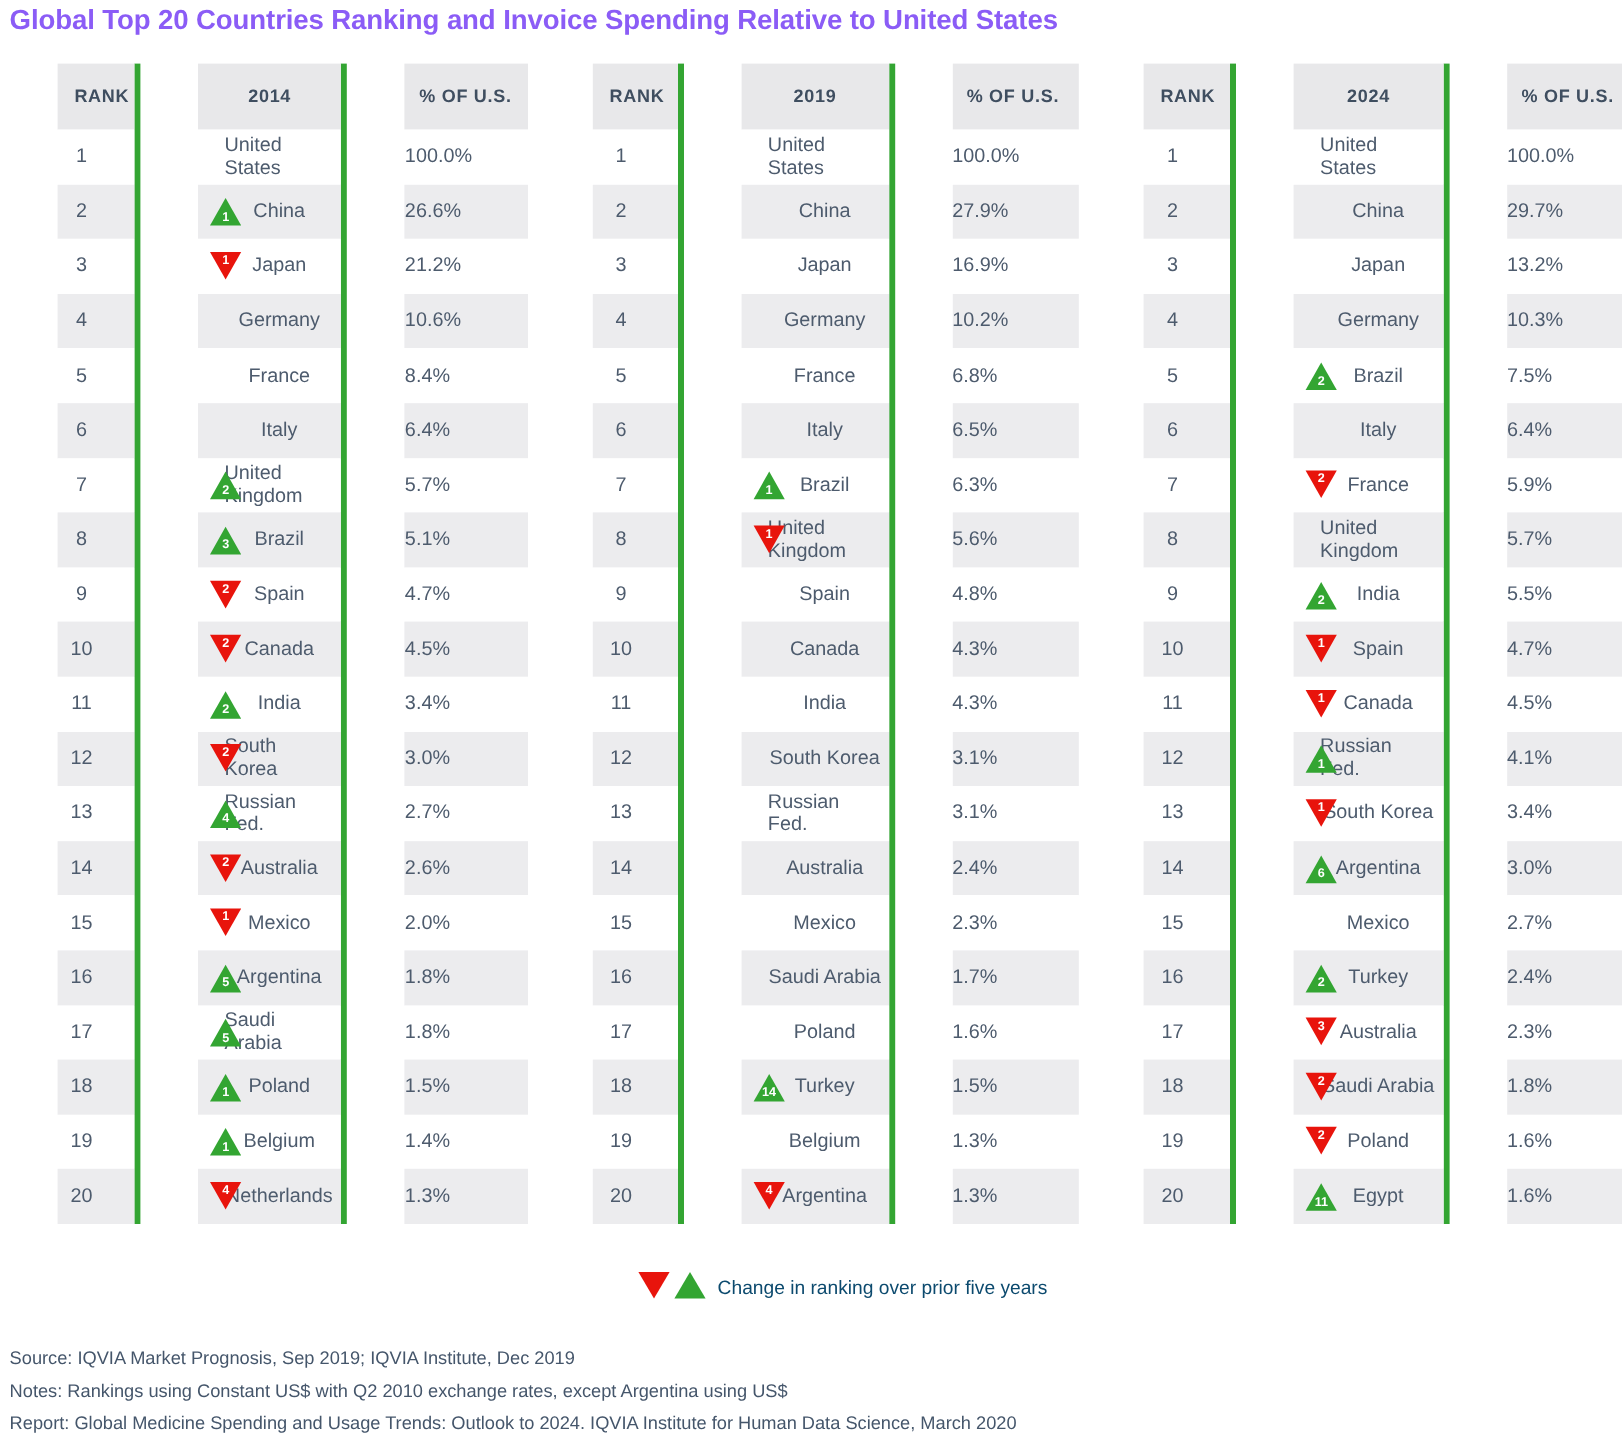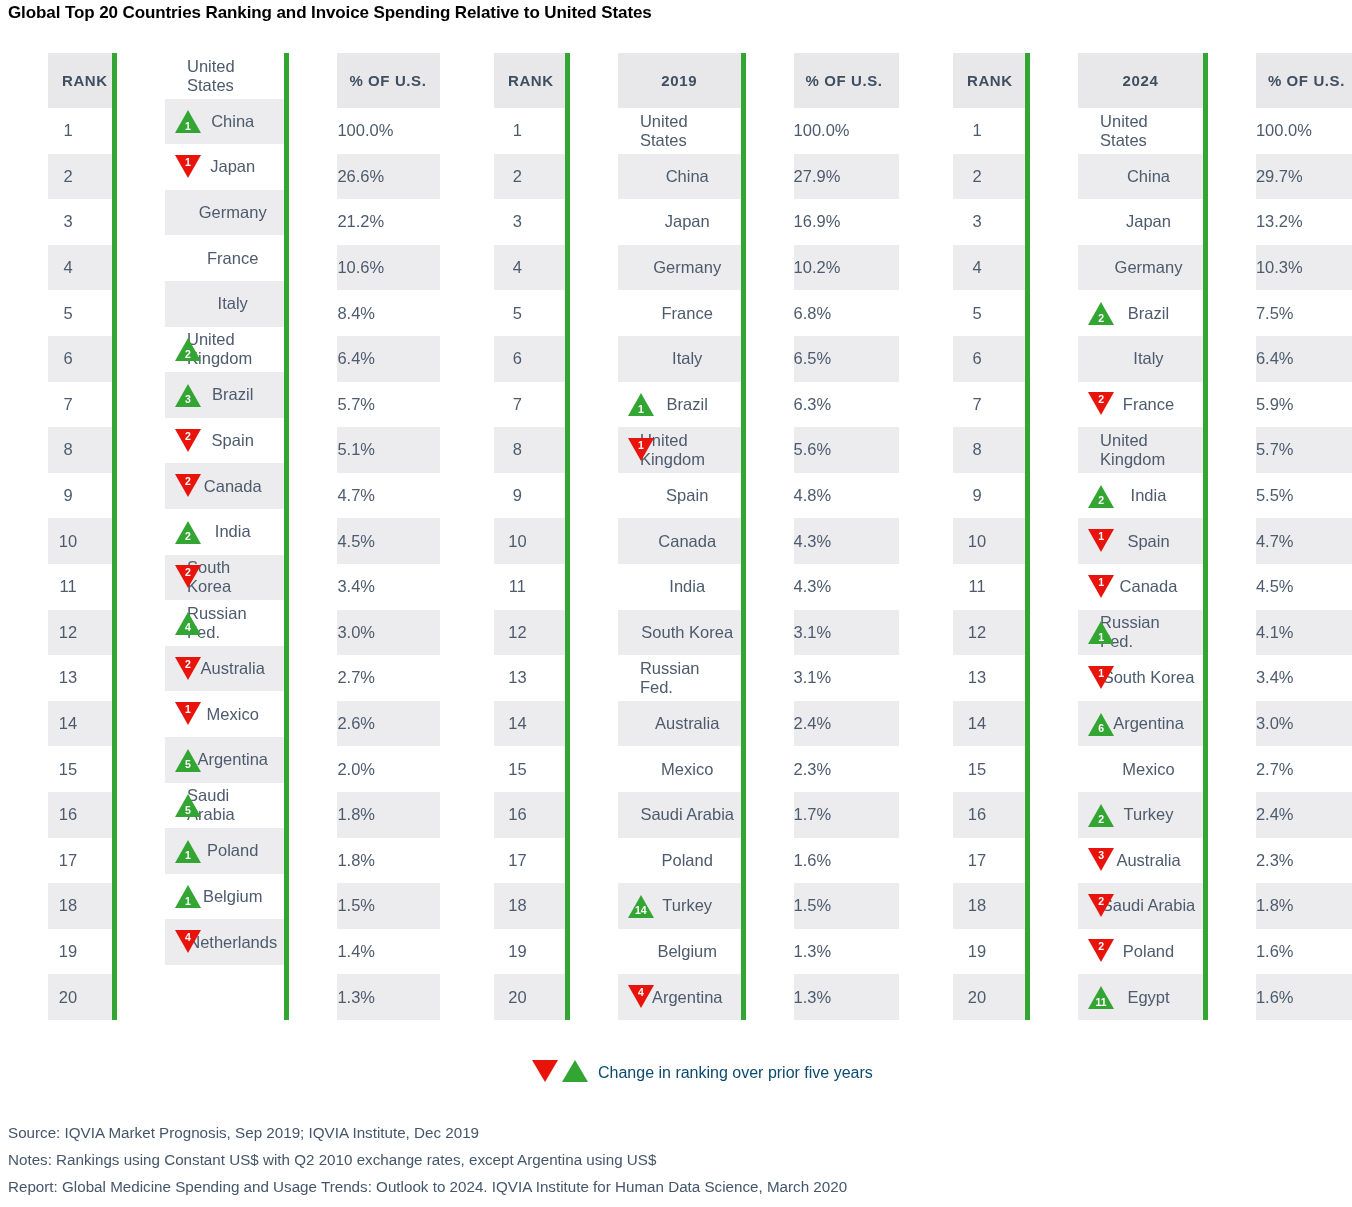--- a/index.html
+++ b/index.html
@@ -12,23 +12,23 @@
     font-family: "Liberation Sans", sans-serif;
     color: #4a5568;
     position: relative;
     overflow: hidden;
   }
 
   
   #page-title {
     position: absolute;
     left: 8px; top: 3px;
-    font-size: 17px;
+    font-size: 23px;
     font-weight: bold;
-    color: #000000;
+    color: #8b5cf6;
     letter-spacing: -0.1px;
     white-space: nowrap;
   }
 
   
   #tables {
     position: absolute;
     left: 0; top: 53px;
     width: 1352px;
     display: flex;
@@ -162,20 +162,21 @@
         <div class="cell rank-val even">14</div>
         <div class="cell rank-val odd">15</div>
         <div class="cell rank-val even">16</div>
         <div class="cell rank-val odd">17</div>
         <div class="cell rank-val even">18</div>
         <div class="cell rank-val odd">19</div>
         <div class="cell rank-val even">20</div>
       </div>
       <div class="divider"></div>
       <div class="col col-country">
+        <div class="cell hdr hdr-year">2014</div>
         <div class="cell country-val odd">
           <span>United States</span>
         </div>
         <div class="cell country-val even">
           <span class="arrow up">
             <svg width="30" height="28" viewBox="0 0 30 28">
               <polygon points="15,3 28,26 2,26" fill="#33a532"></polygon>
             </svg>
             <span class="num">1</span>
           </span>

